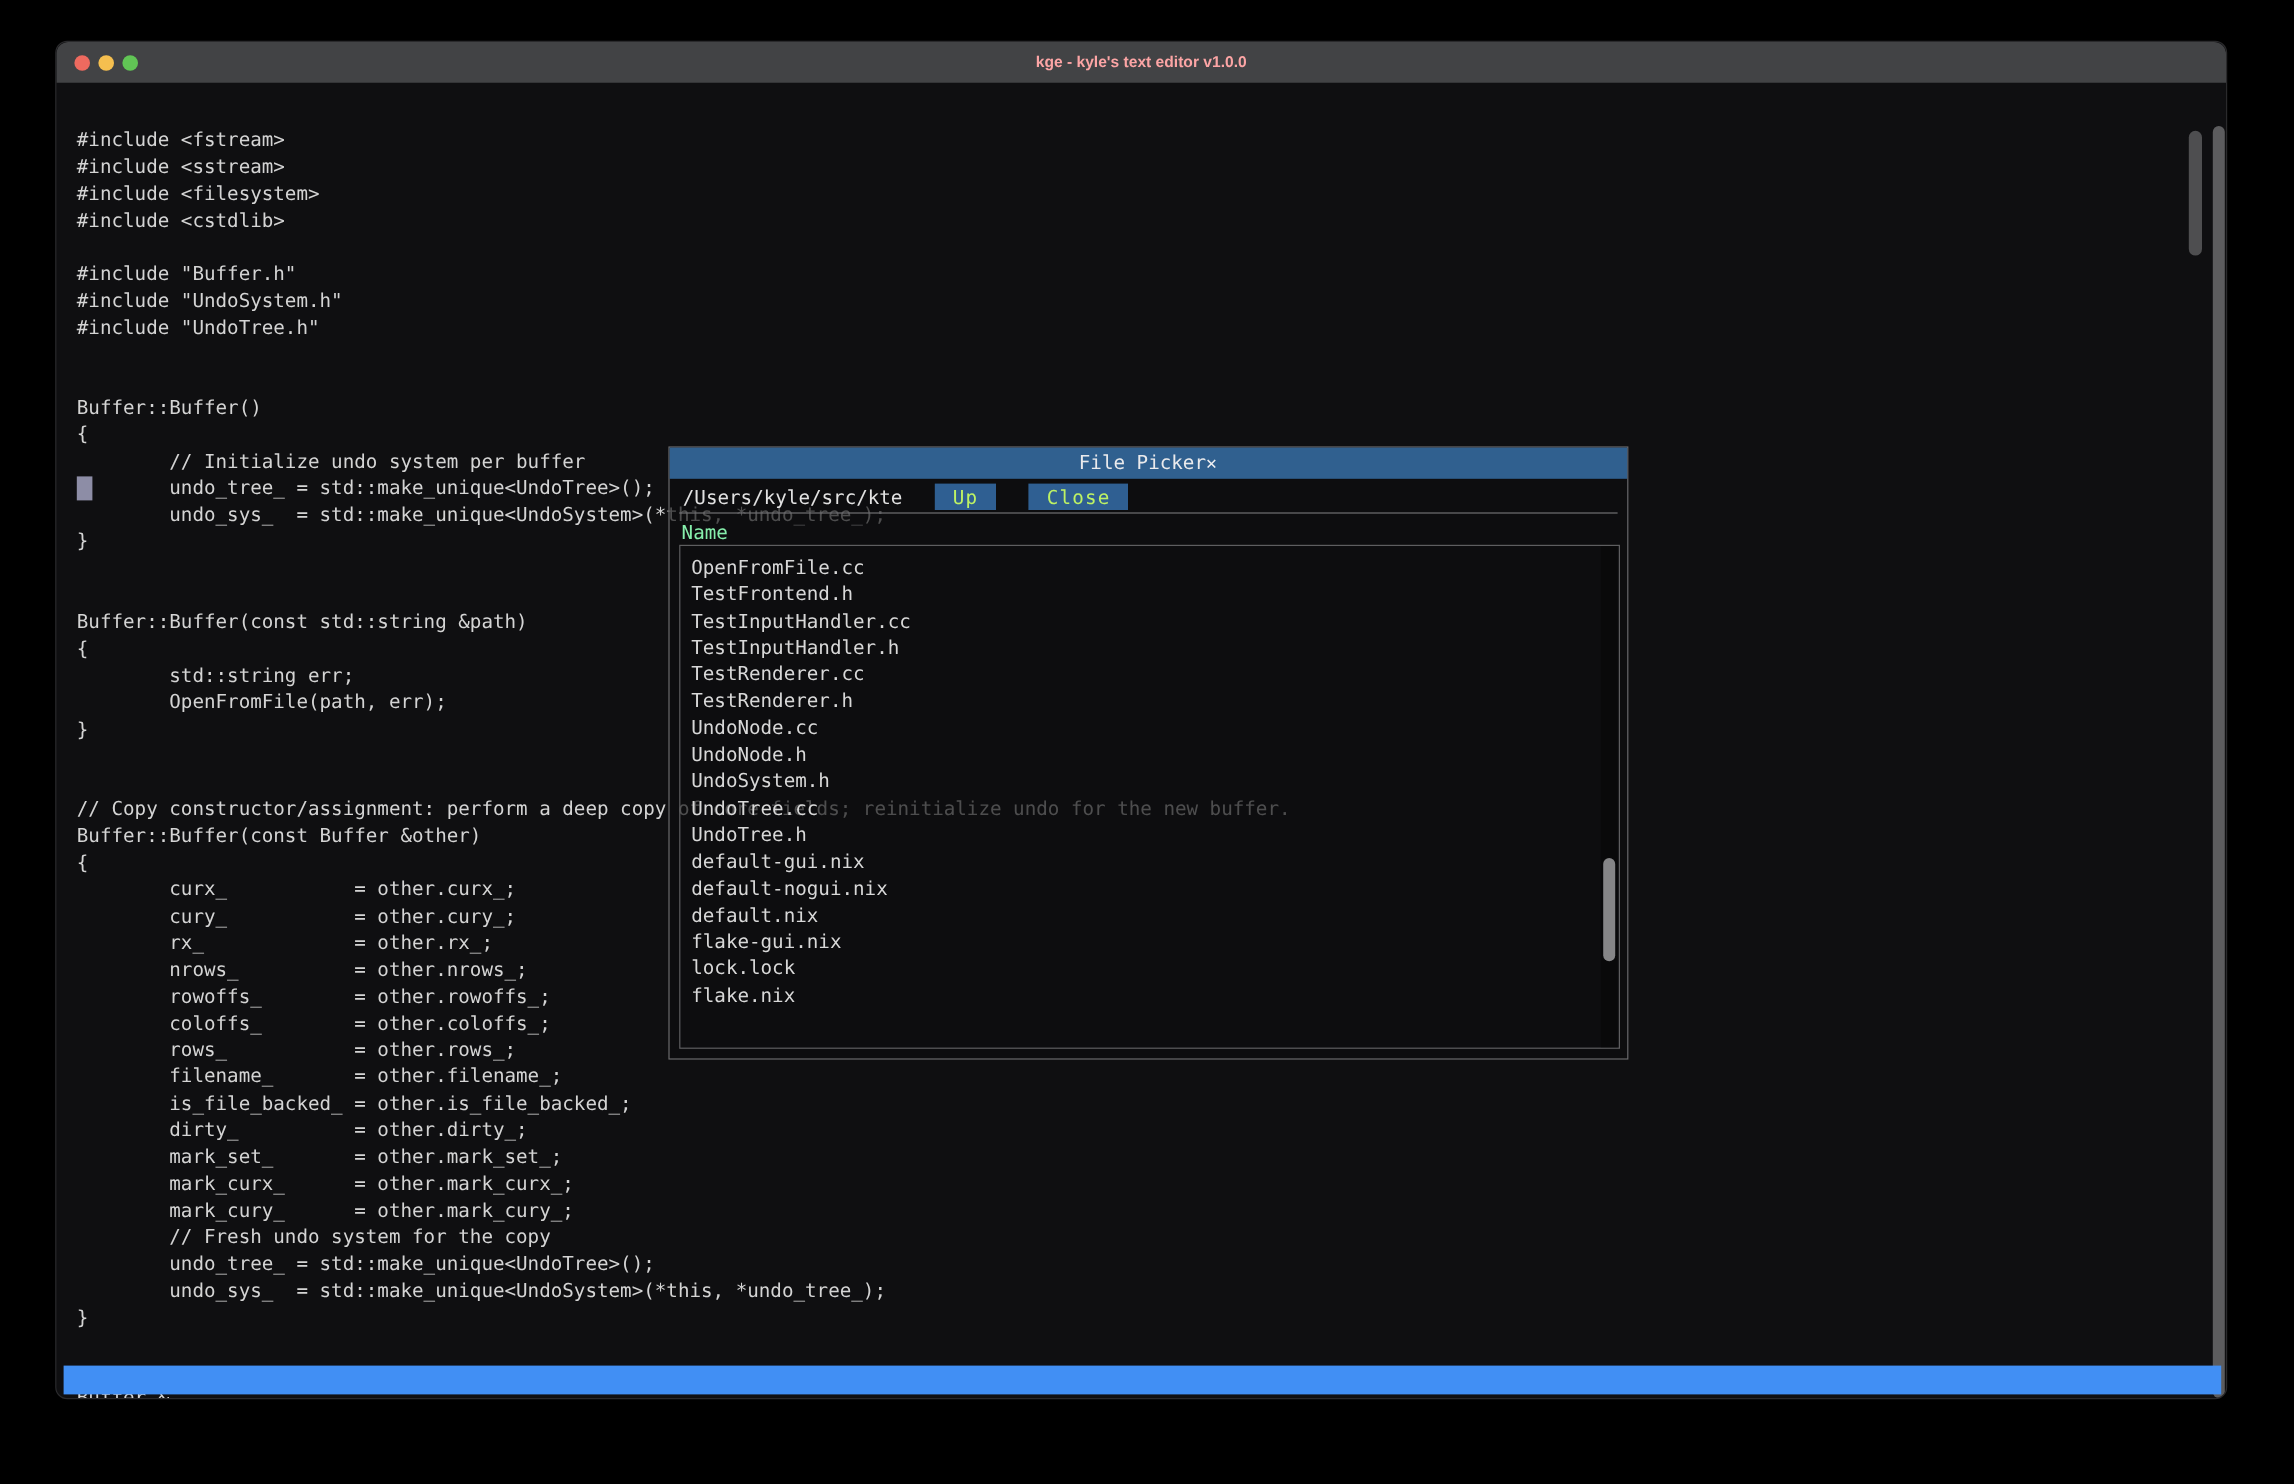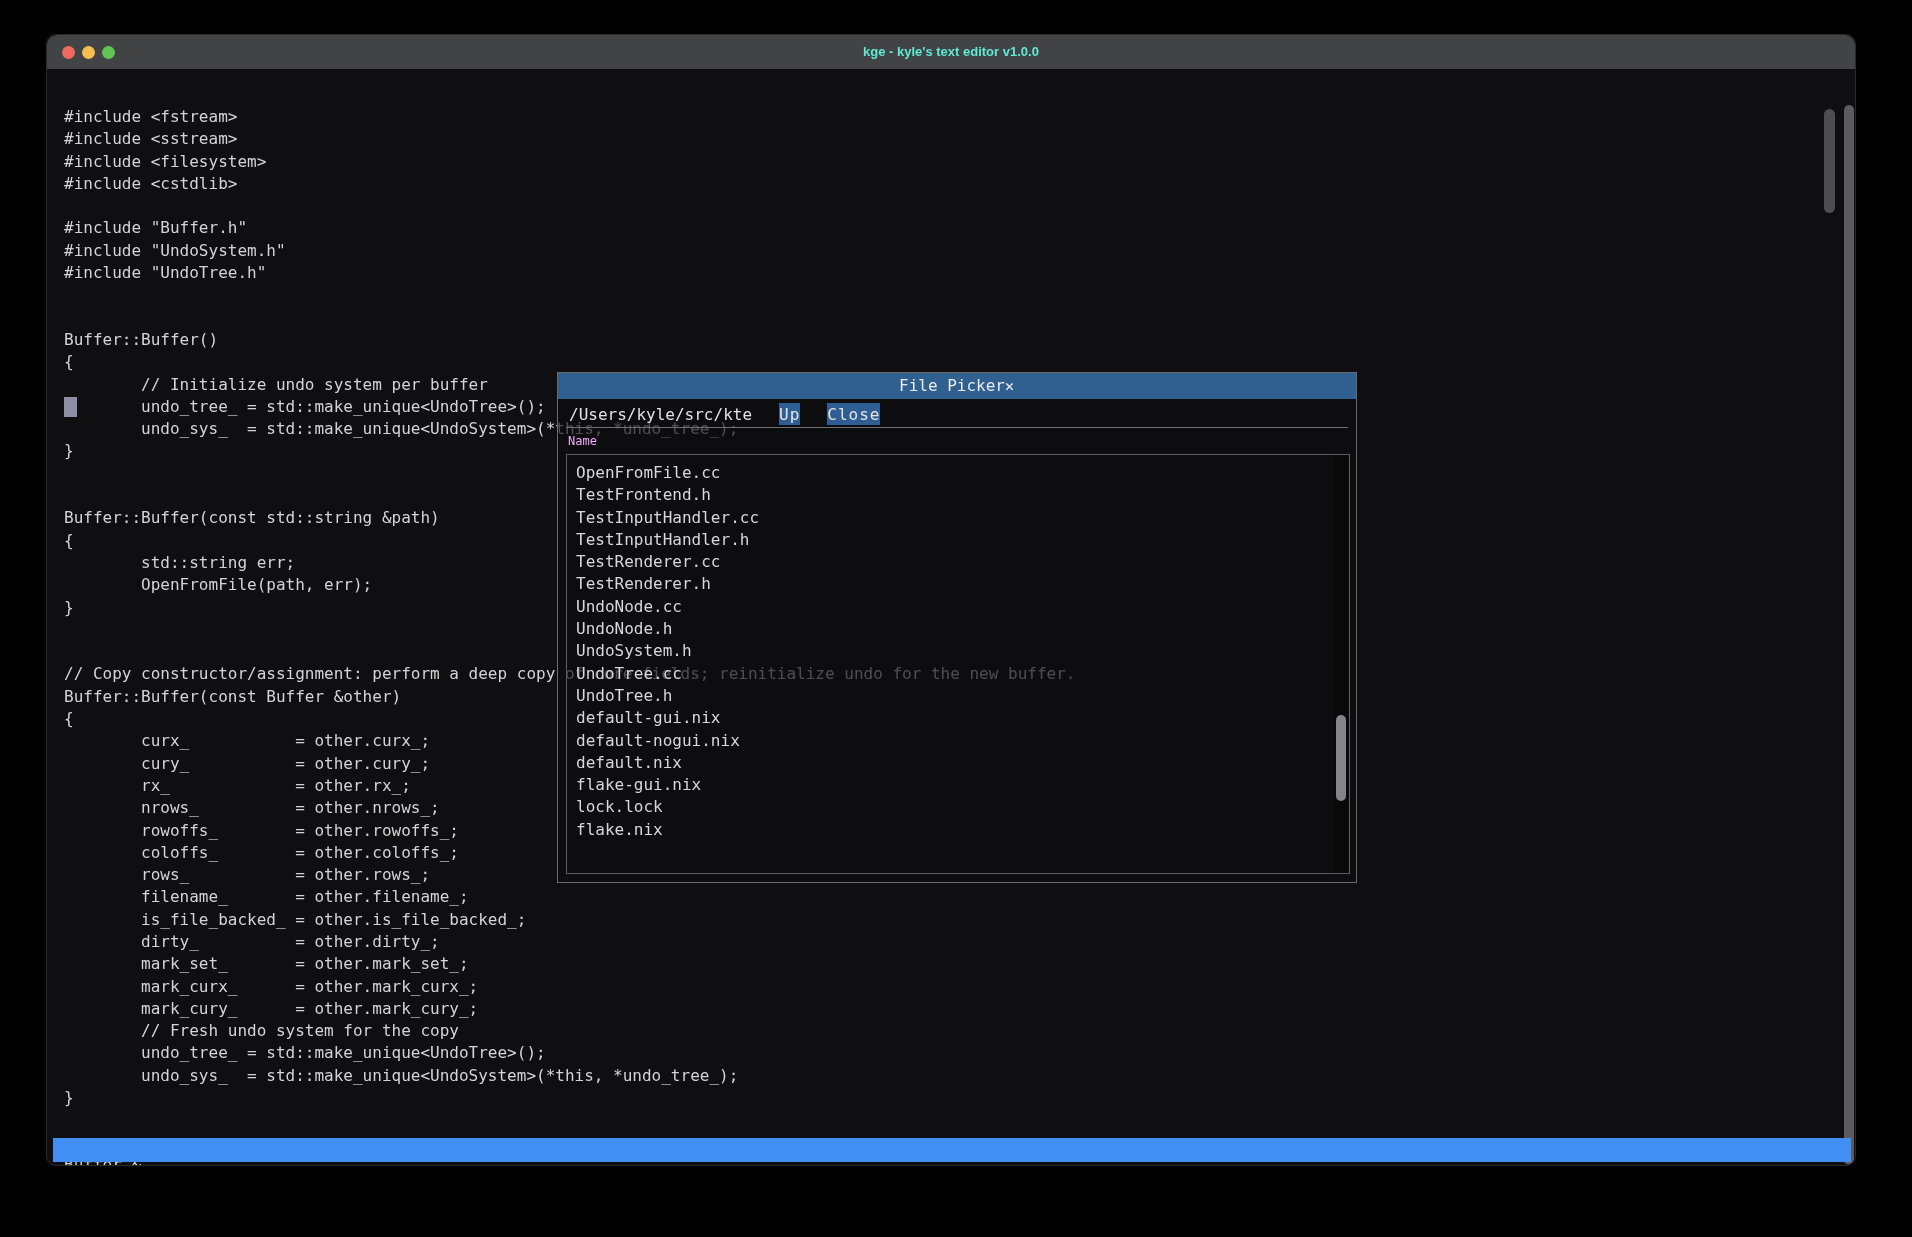--- a/index.html
+++ b/index.html
@@ -27,21 +27,21 @@
   }
   .traffic-lights { position: absolute; left: 15px; top: 10.5px; display: flex; gap: 7px; }
   .tl { width: 13px; height: 13px; border-radius: 50%; display: inline-block; }
   .tl.red    { background: #ee6a5f; }
   .tl.yellow { background: #f5bf4f; }
   .tl.green  { background: #61c555; }
   .title-text {
     position: absolute; left: 0; right: 0; top: 0; height: 34px;
     line-height: 34px; text-align: center;
     font-family: "Liberation Sans", sans-serif;
-    font-size: 13px; font-weight: bold; color: #5eead4;
+    font-size: 13px; font-weight: bold; color: #fca5a5;
   }
 
   
   .editor { position: absolute; left: 0; top: 34px; right: 0; bottom: 0; overflow: hidden; }
   .code {
     position: absolute; left: 17px; top: 37px;
     font-family: "DejaVu Sans Mono", monospace;
     font-size: 16px; line-height: 22.3px;
     color: #d4d4d4; white-space: pre;
   }
@@ -72,26 +72,26 @@
     display: flex; justify-content: center; align-items: center;
     padding: 0 10px 0 9px;
   }
   .dialog-close { font-size: 15px; color: #f0f0f2; cursor: default; }
   .dialog-pathrow {
     position: absolute; left: 11px; top: 29px; right: 8px; height: 24px;
     display: flex; align-items: center; gap: 27px;
   }
   .dialog-path { font-size: 16px; color: #e2e2e2; white-space: pre; }
   .dlg-btn {
-    background: #2f5f92; color: #e5e5e5; border: none;
+    background: #2f5f92; color: #bef264; border: none;
     font-family: "DejaVu Sans Mono", monospace;
-    font-size: 16px; height: 22px; padding: 0 0; letter-spacing: 1px;
+    font-size: 16px; height: 22px; padding: 0 15px; letter-spacing: 1px;
   }
   .dialog-sep { position: absolute; left: 8px; right: 8px; top: 54px; height: 1px; background: #707072; }
-  .dialog-colheader { position: absolute; left: 10px; top: 61px; font-size: 12px; color: #f0abfc; }
+  .dialog-colheader { position: absolute; left: 10px; top: 61px; font-size: 16px; color: #86efac; }
   .file-list {
     position: absolute; left: 8px; top: 81px;
     width: 784px; height: 420px;
     border: 1px solid #5e5e60;
     padding: 7px 0 0 9px; overflow: hidden;
   }
   .file-item {
     font-size: 16px; line-height: 22.3px; height: 22.3px;
     color: #d8d8d8; white-space: pre;
   }

